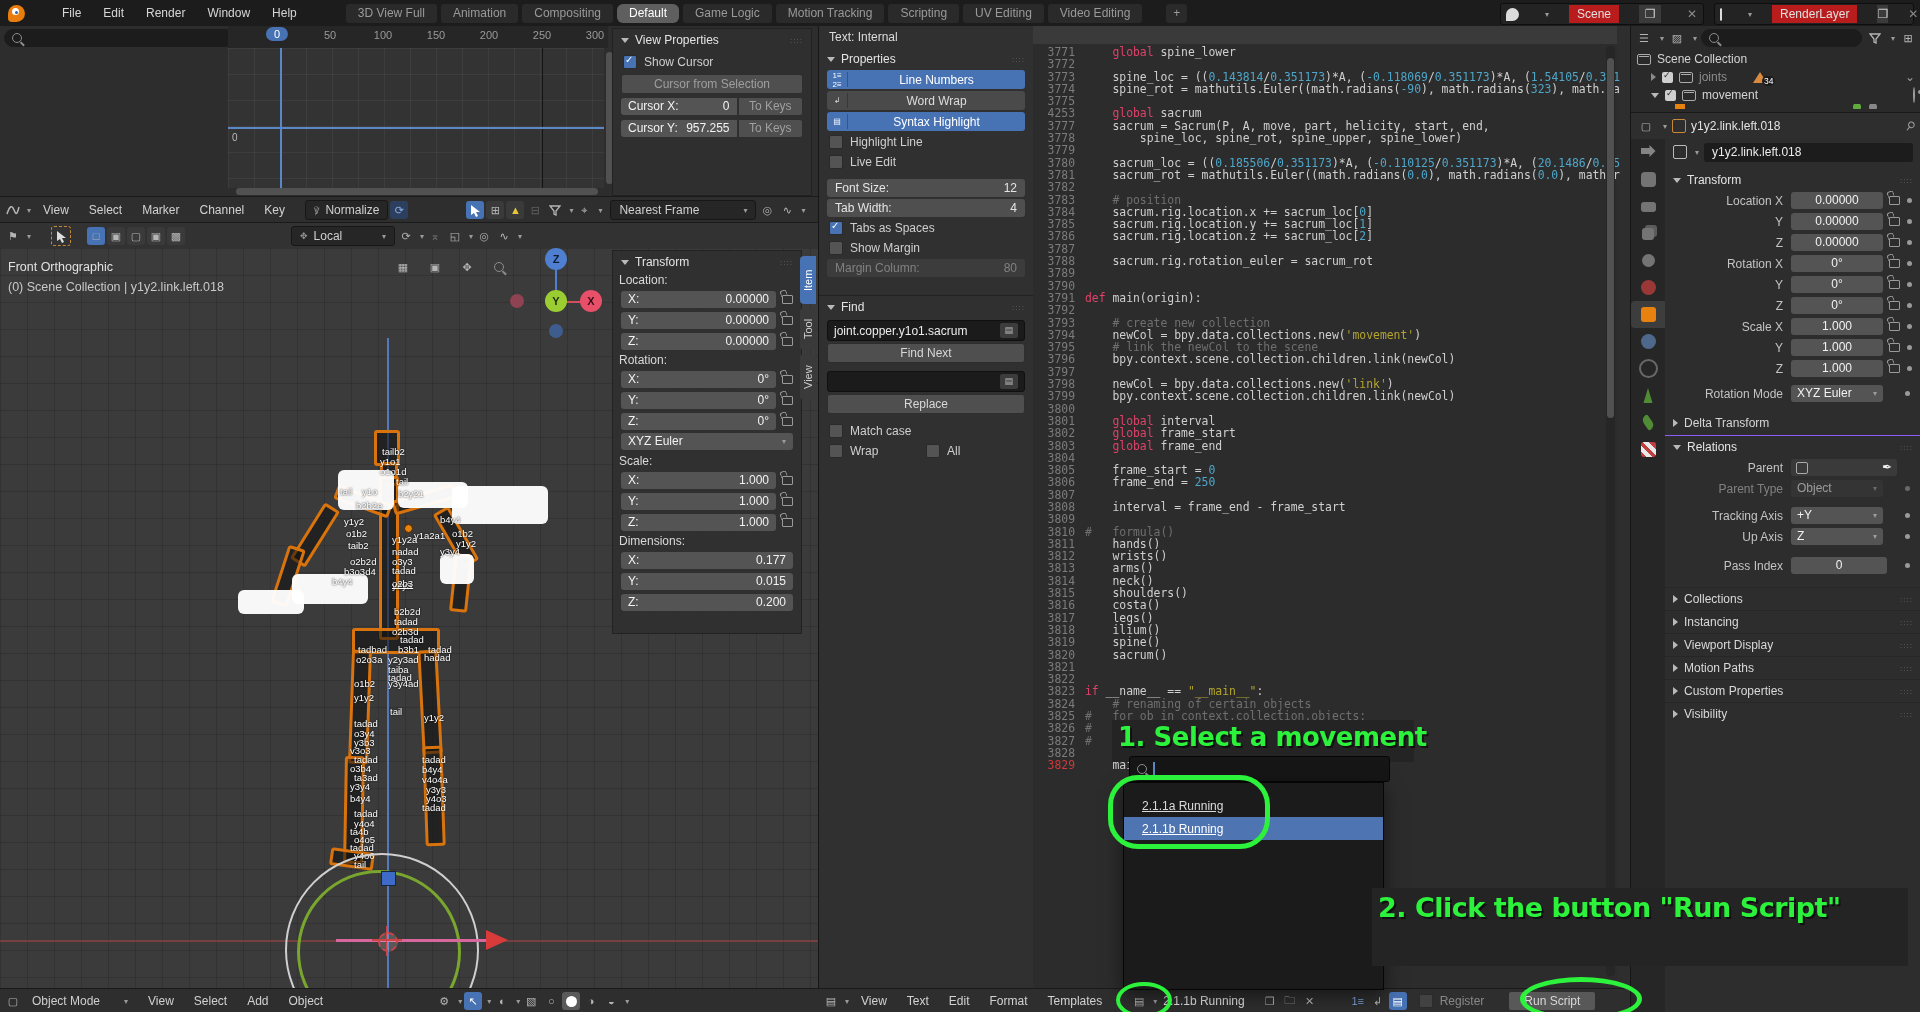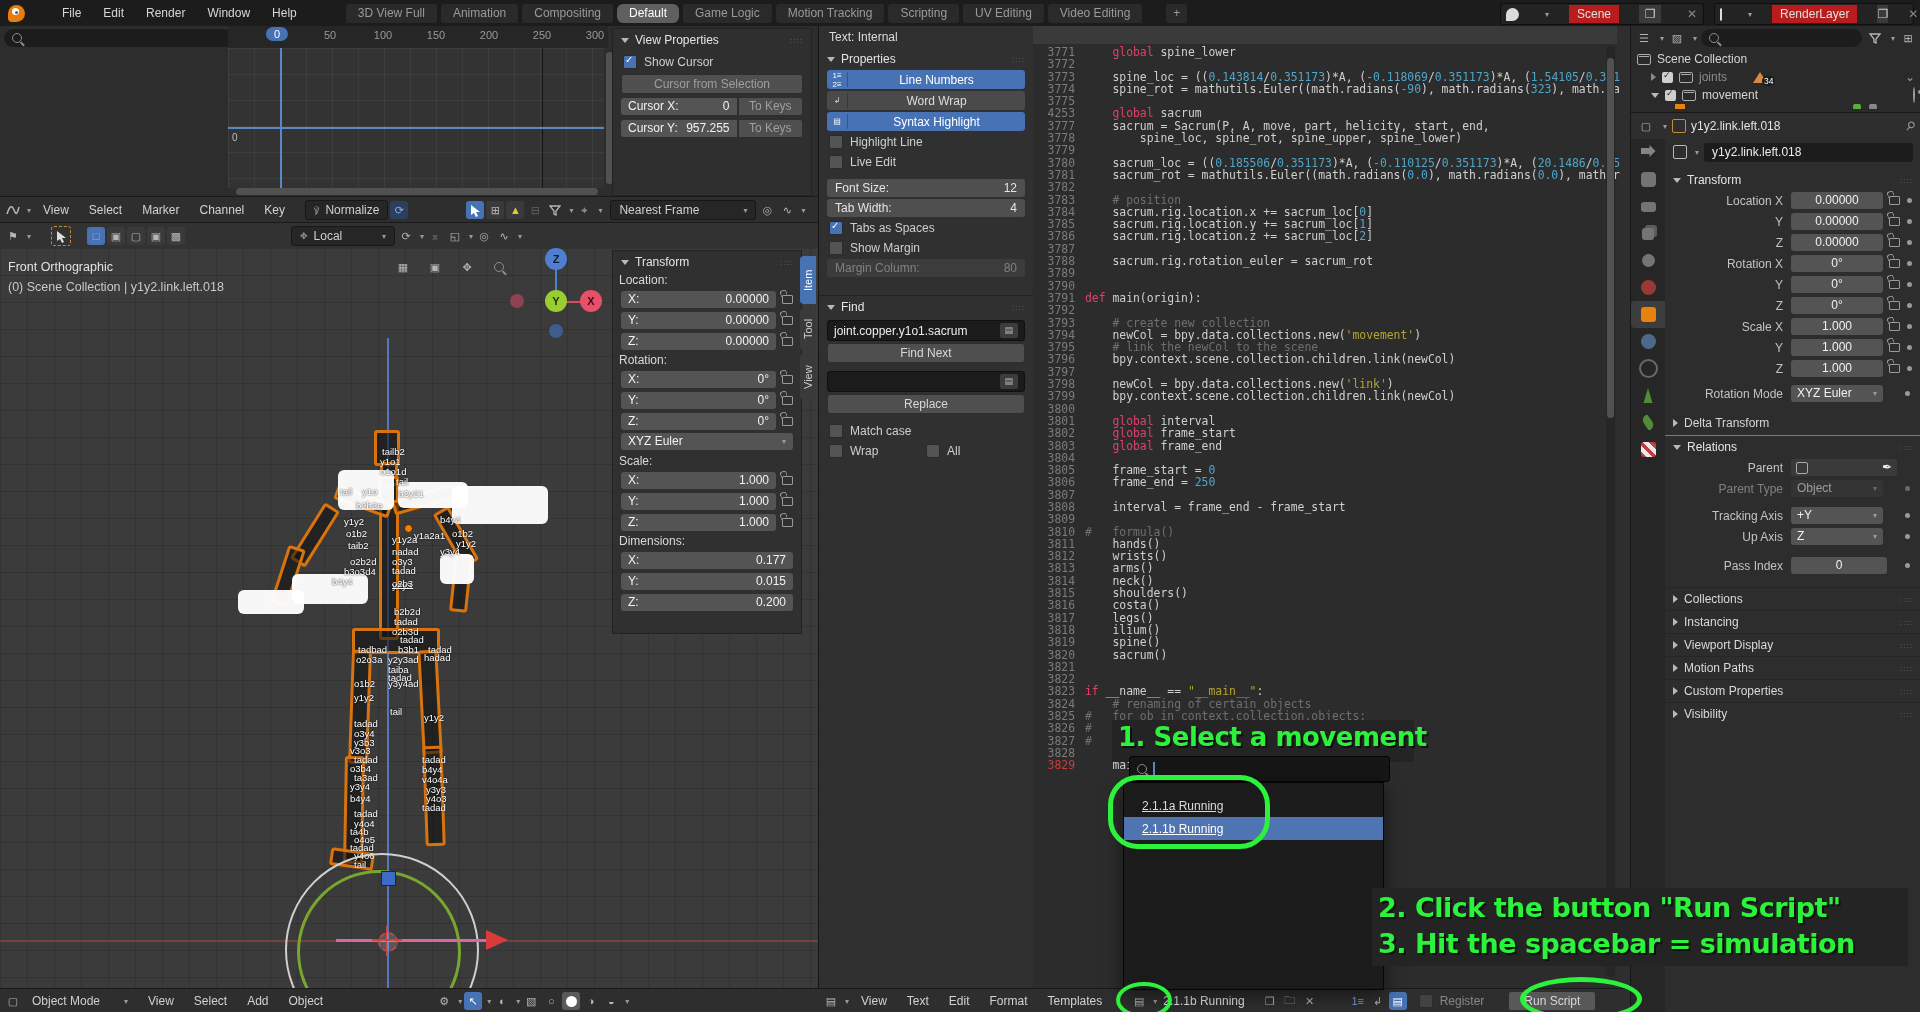--- a/index.html
+++ b/index.html
@@ -975,18 +975,17 @@
   <div class="ddmenu" style="left:1123px;top:782px;width:259px;height:206px;">
     <div id="dd-items" style="padding-top:11px;">
         <div class="dditem">2.1.1a Running</div>
         <div class="dditem sel">2.1.1b Running</div>
       </div>
   </div>
   <div class="gring" style="left:1108px;top:775px;width:152px;height:64px;"></div>
 
   <div class="abs" style="left:1372px;top:888px;width:536px;height:78px;background:#242424;"></div>
   <div class="annot" style="left:1378px;top:892px;">2. Click the button "Run Script"</div>
-  <div class="annot" style="left:1378px;top:928px;">3. Hit the spacebar = simulation</div>
 
   <div class="gell" style="left:1116px;top:982px;width:48px;height:28px;"></div>
   <div class="gell" style="left:1520px;top:977px;width:112px;height:34px;border-width:5px;"></div>
 
 </div>
 
 </body></html>

